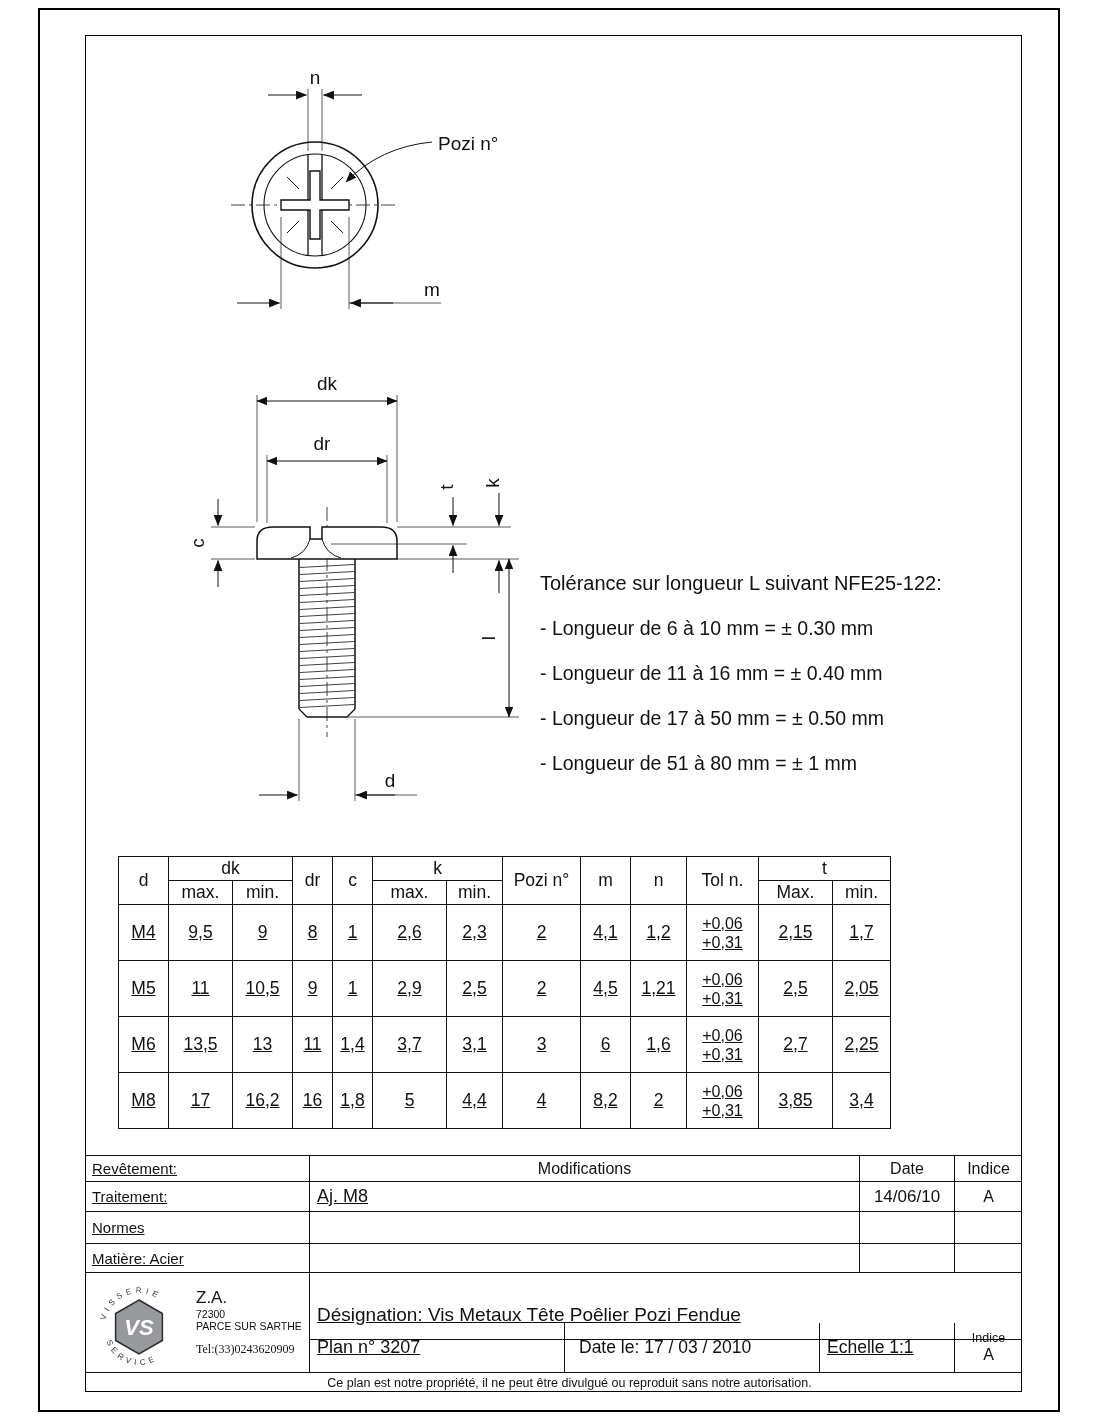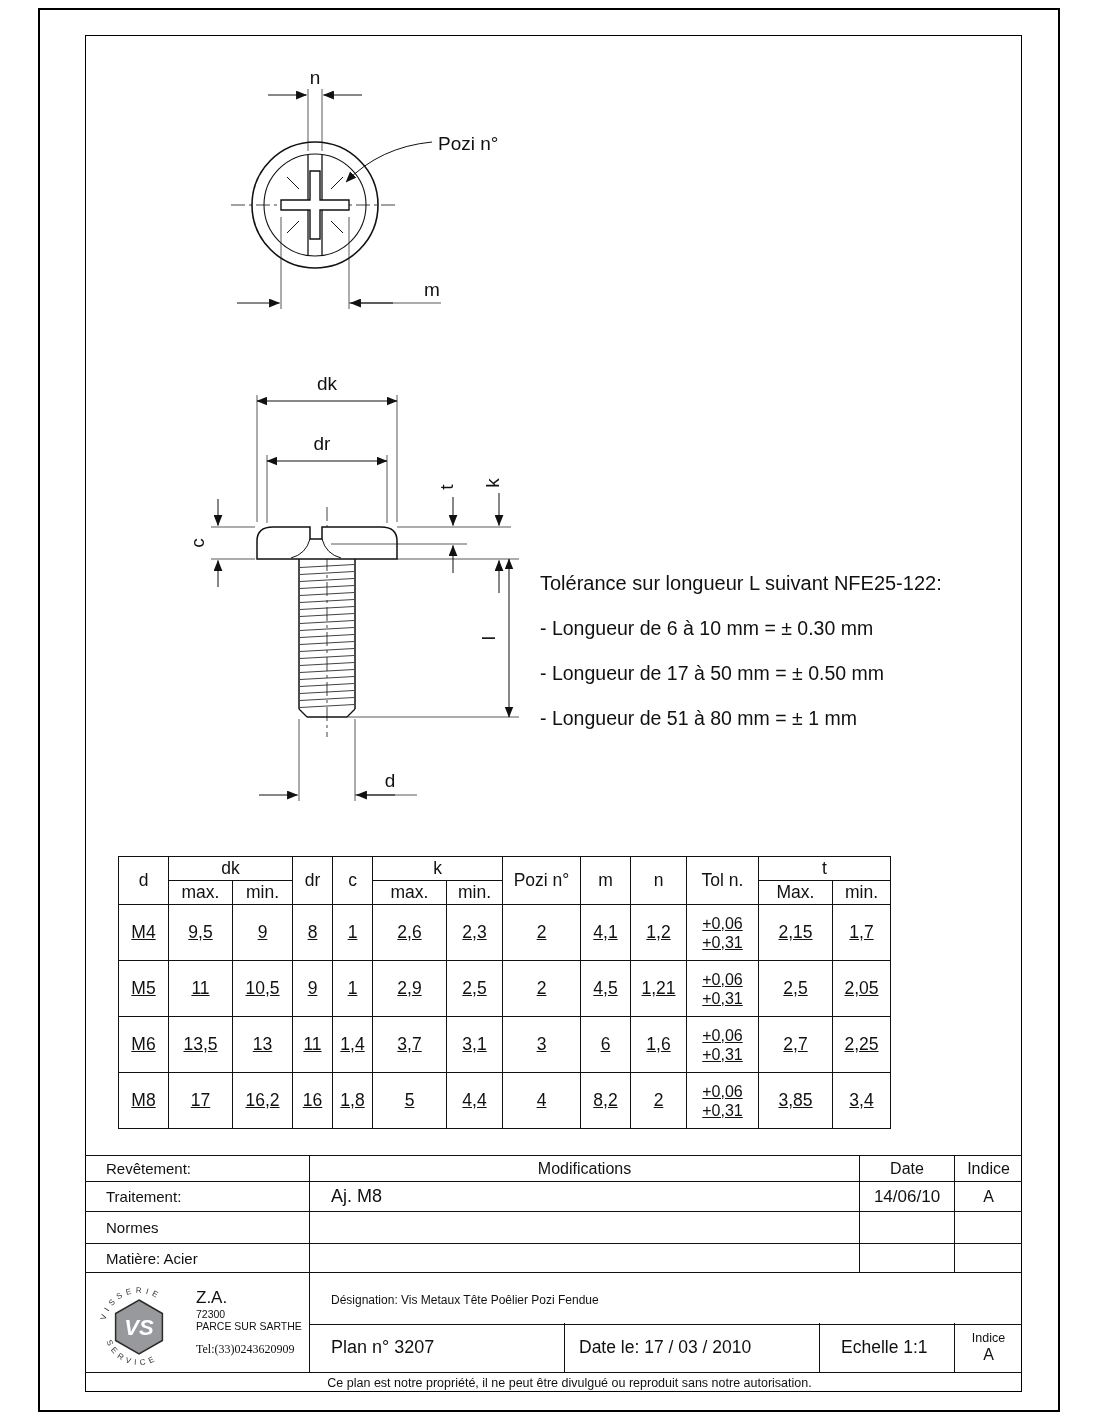--- a/index.html
+++ b/index.html
@@ -28,21 +28,21 @@
   }
   table.dims thead tr { height:24px; }
   table.dims tbody tr { height:56px;text-decoration:underline; }
   .tolcell span { display:block; font-size:16px; line-height:19px; }
 
   .tblock { position:absolute; left:85px; top:1155px; width:937px; height:237px;
     border-top:1.5px solid #111; box-sizing:border-box; }
   .cell { position:absolute; box-sizing:border-box; border-right:1.5px solid #111;
     border-bottom:1.5px solid #111; display:flex; align-items:center; font-size:15px; }
   .cell.center { justify-content:center; }
-  .cell.pad { padding-left:21px; }
+  .cell.pad { padding-left:7px;text-decoration:underline; }
   .cell.noR { border-right:none; }
   .cell.noB { border-bottom:none;padding-left:32px; }
   .hdr-sm { font-size:16px; }
   .logo-cell { gap:5px; padding-left:6px; }
   .company-text div { line-height:1.15; }
   .c-za { font-size:17px; }
   .c-zip, .c-city { font-size:10.5px; }
   .c-tel { font-size:12px; margin-top:11px;font-family:Liberation Serif, serif; }
   .ind-col { flex-direction:column; justify-content:center; line-height:1.1; }
   .ind-lab { font-size:12.5px; }
@@ -166,20 +166,21 @@
       <line x1="174" y1="760" x2="212.5" y2="760" marker-end="url(#arr)"></line>
       <line x1="310" y1="760" x2="271.5" y2="760" marker-end="url(#arr)"></line>
       <line class="ext" x1="270" y1="760" x2="332" y2="760"></line>
       <text class="lbl" x="305" y="752" text-anchor="middle">d</text>
     </g>
   </svg>
 
   <div class="tolerance">
     <div class="tol-title">Tolérance sur longueur L suivant NFE25-122:</div>
     <div class="tol-line">- Longueur de 6 à 10 mm = ± 0.30 mm</div>
+    <div class="tol-line">- Longueur de 11 à 16 mm = ± 0.40 mm</div>
     <div class="tol-line">- Longueur de 17 à 50 mm = ± 0.50 mm</div>
     <div class="tol-line">- Longueur de 51 à 80 mm = ± 1 mm</div>
   </div>
 
   <table class="dims">
     <colgroup>
       <col style="width:50px">
         <col style="width:64px">
         <col style="width:60px">
         <col style="width:40px">
@@ -328,21 +329,21 @@
         </text>
       </svg>
       <div class="company-text">
         <div class="c-za">Z.A.</div>
         <div class="c-zip">72300</div>
         <div class="c-city">PARCE SUR SARTHE</div>
         <div class="c-tel">Tel:(33)0243620909</div>
       </div>
     </div>
 
-    <div class="cell pad noR" style="left:225px;top:119px;width:712px;height:50px;font-size:12px">Désignation:  Vis Metaux Tête Poêlier Pozi Fendue</div>
+    <div class="cell pad noR" style="left:225px;top:134px;width:712px;height:50px;font-size:19px">Désignation:  Vis Metaux Tête Poêlier Pozi Fendue</div>
 
     <div class="cell pad" style="left:225px;top:167px;width:255px;height:50px;font-size:18px">Plan n° 3207</div>
     <div class="cell" style="left:480px;top:167px;width:255px;height:50px;font-size:17.5px;padding-left:14px">Date le: 17 / 03 / 2010</div>
     <div class="cell pad" style="left:735px;top:167px;width:135px;height:50px;font-size:17.5px">Echelle 1:1</div>
     <div class="cell ind-col noR" style="left:870px;top:167px;width:67px;height:50px">
       <span class="ind-lab">Indice</span>
       <span class="ind-val">A</span>
     </div>
 
     <div class="cell center noR noB" style="left:0;top:217px;width:937px;height:20px;font-size:12.5px;border-bottom:none">Ce plan est notre propriété, il ne peut être divulgué ou reproduit sans notre autorisation.</div>

